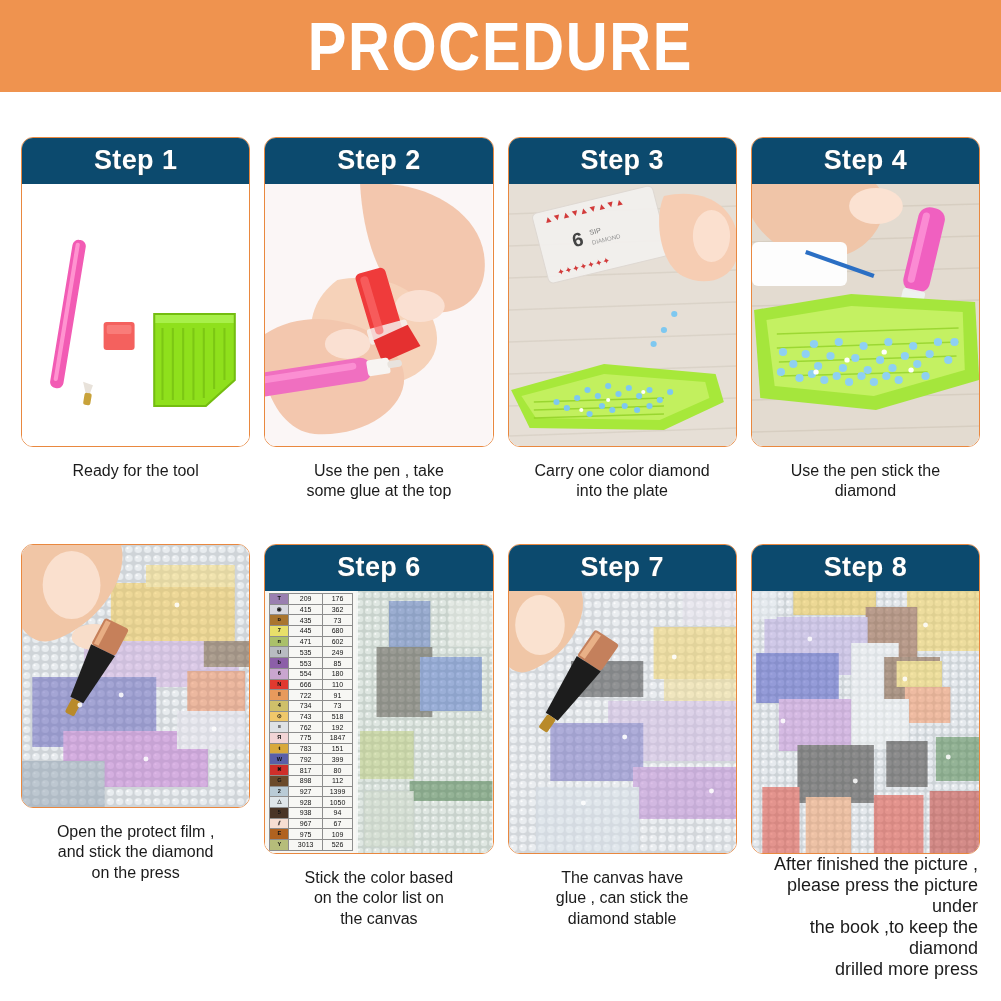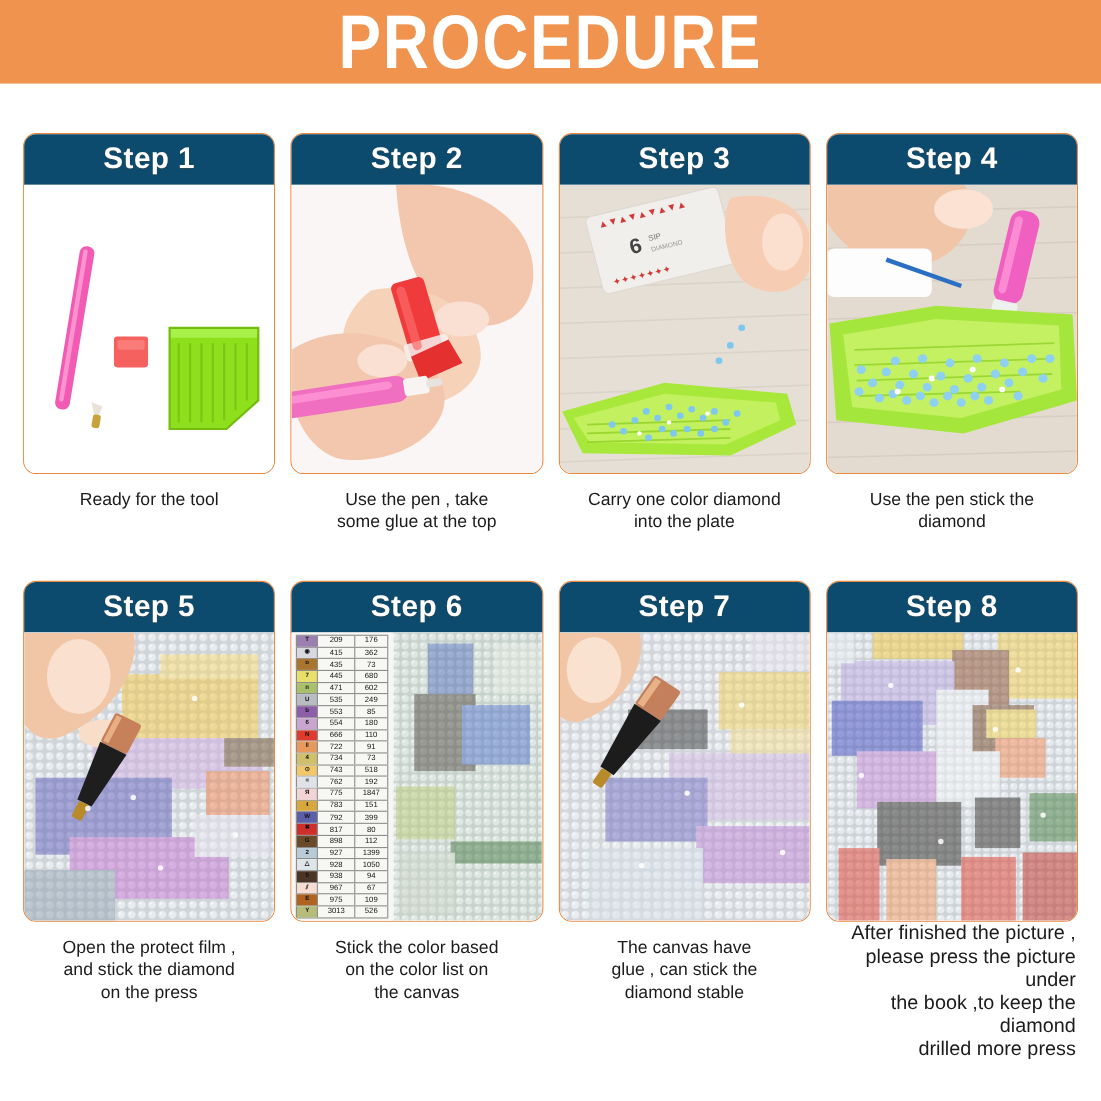--- a/index.html
+++ b/index.html
@@ -5,21 +5,21 @@
   * { box-sizing: border-box; margin: 0; padding: 0; }
   html, body {
     width: 1001px; height: 1001px;
     background: #ffffff;
     font-family: "Liberation Sans", sans-serif;
     overflow: hidden;
   }
 
   
   .banner {
-    width: 1001px; height: 76px;
+    width: 1001px; height: 92px;
     background: #ef934f;
     display: flex; align-items: center; justify-content: center; text-align: center;
   }
   .banner-title {
     color: #ffffff;
     font-size: 69px;
     font-weight: bold;
     letter-spacing: 2px;
     transform: scaleX(0.84);
     line-height: 1;
@@ -352,23 +352,20 @@
       <span>Use the pen stick the</span>
       <span>diamond</span>
     </div>
   </div>
 </div>
 
 <div class="grid row-2">
 
   <div class="step-cell">
     <div class="card">
-      <div class="card-header">
-        <div class="card-header-label">Step 5</div>
-      </div>
       <div class="photo">
         <svg viewBox="0 0 220 262" preserveAspectRatio="none">
           <defs>
             <pattern id="mosaicA" width="9" height="9" patternUnits="userSpaceOnUse">
               <rect width="9" height="9" fill="#cfd4d8"></rect>
               <circle cx="4.5" cy="4.5" r="3.6" fill="#e8ecef"></circle>
               <circle cx="3.2" cy="3.2" r="1" fill="#ffffff" opacity=".9"></circle>
             </pattern>
           </defs>
           <rect width="220" height="262" fill="url(#mosaicA)"></rect>

